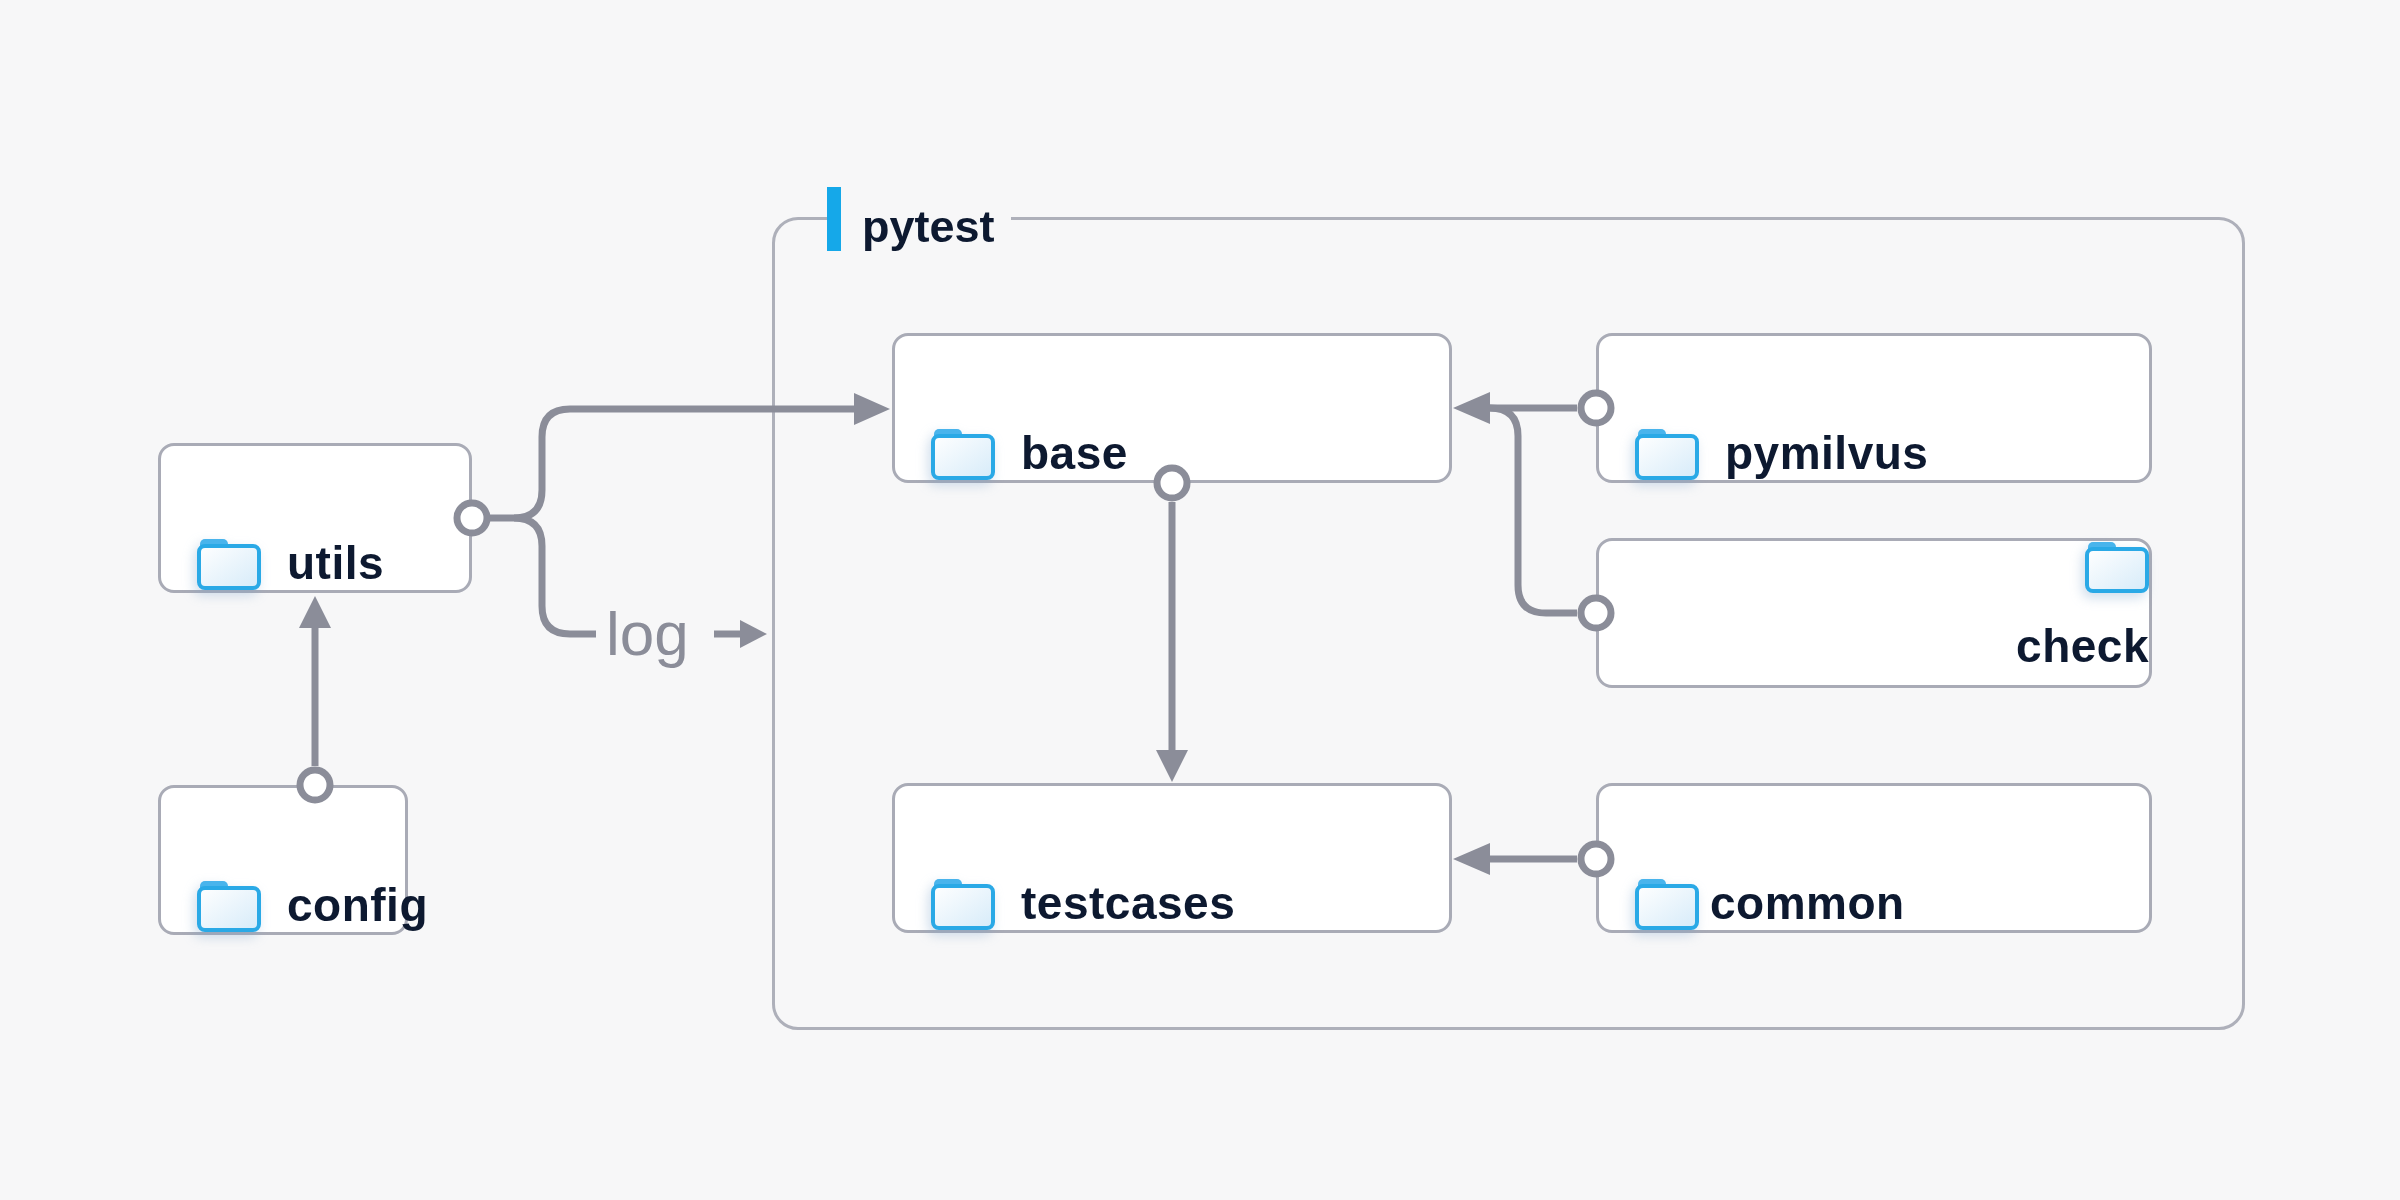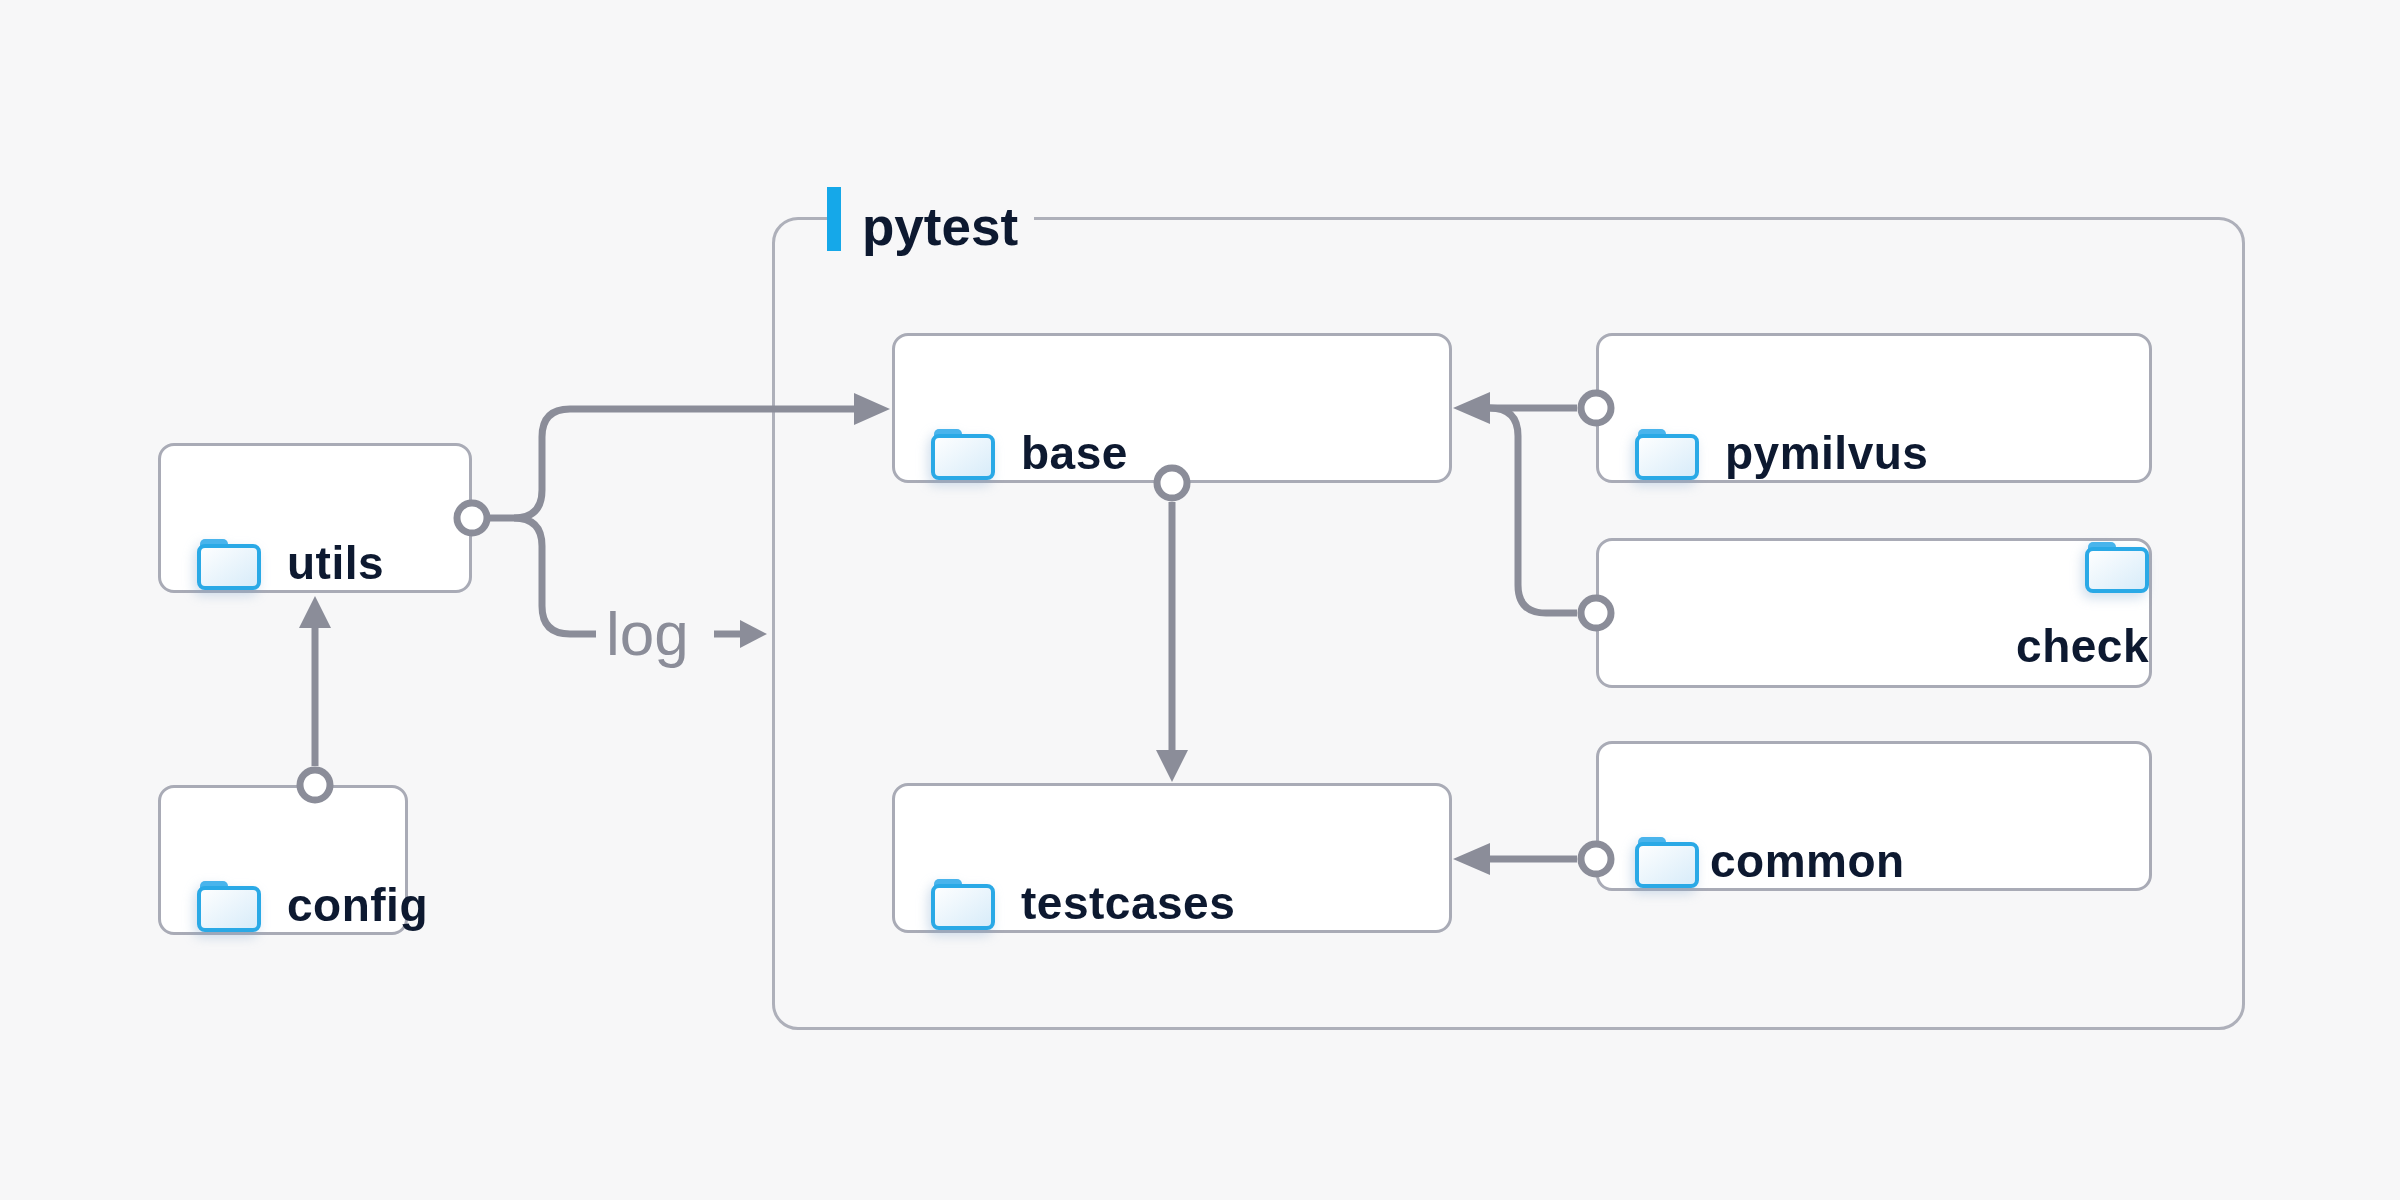--- a/index.html
+++ b/index.html
@@ -12,37 +12,37 @@
   .group {
     position:absolute; left:772px; top:217px; width:1473px; height:813px;
     border:3px solid #aeb0ba; border-radius:26px; z-index:1; box-sizing:border-box;
   }
   .group-tag {
     position:absolute; left:52px; top:-33px; height:64px;
     display:flex; align-items:center;
     background:#f7f7f8; padding:0 16px 0 0; z-index:4;
   }
   .accent-bar { width:14px; height:64px; background:#15a8e9; margin-right:21px; }
-  .group-label { font-size:53px; font-weight:600; color:#0d1930; line-height:64px;margin-top:15px; }
+  .group-label { font-size:45px; font-weight:600; color:#0d1930; line-height:64px;margin-top:15px; }
   
   .node {
     position:absolute; height:150px; background:#ffffff;
     border:3px solid #a9abb6; border-radius:16px; box-sizing:border-box;
     display:flex; align-items:flex-end; padding-left:36px; gap:26px; z-index:2;
   }
   .node-label { font-size:46px; font-weight:600; color:#0d1930; letter-spacing:.5px; }
   .folder { width:64px; height:52px; flex:0 0 auto;
     filter:drop-shadow(-3px 5px 6px rgba(120,160,200,.35)); }
   .n-utils     { left:158px;  top:443px; width:314px; }
   .n-config    { left:158px;  top:785px; width:250px; }
   .n-base      { left:892px;  top:333px; width:560px; }
   .n-pymilvus  { left:1596px; top:333px; width:556px; }
   .n-check     { left:1596px; top:538px; width:556px;flex-direction:column; }
   .n-testcases { left:892px;  top:783px; width:560px; }
-  .n-common    { left:1596px; top:741px; width:556px;gap:11px; }
+  .n-common    { left:1596px; top:783px; width:556px;gap:11px; }
   
   .edges { position:absolute; left:0; top:0; width:2400px; height:1200px; z-index:3; pointer-events:none; }
   .edges path { stroke:#8b8d99; stroke-width:7; fill:none; stroke-linejoin:round; }
   .edges polygon { fill:#8b8d99; }
   .edges circle { fill:#ffffff; stroke:#8b8d99; stroke-width:7; }
   
   .log-label {
     position:absolute; left:606px; top:603px; height:62px; line-height:62px;
     font-size:62px; font-weight:500; color:#8b8d99; z-index:4;
   }

